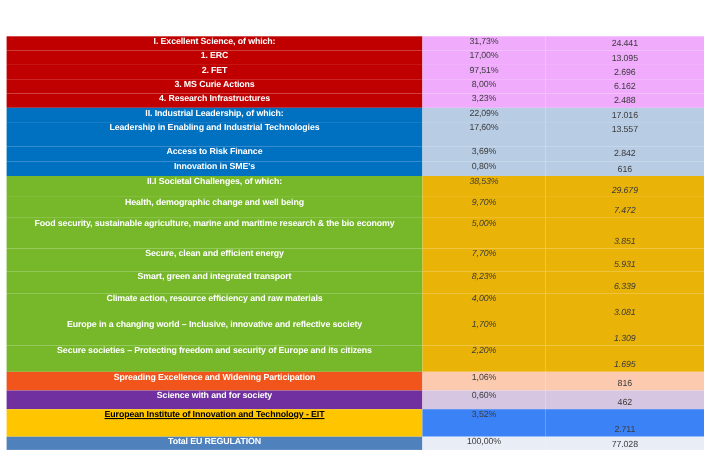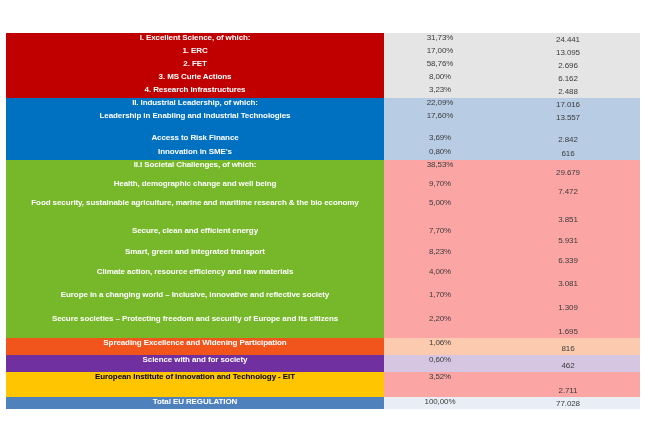--- a/index.html
+++ b/index.html
@@ -87,32 +87,32 @@
     bottom: auto;
   }
 
   
   .ind0 { padding-left: 4px; }
   .ind1 { padding-left: 30px; }
   .ind2 { padding-left: 42px; }
 
   
   .t-red   td.label { background: #C00000; }
-  .t-red   td.pct, .t-red td.mio { background: #e5e5e5; }
+  .t-red   td.pct, .t-red td.mio { background: #f0abfc; }
   .t-blue  td.label { background: #0070C0; }
   .t-blue  td.pct, .t-blue td.mio { background: #B8CCE4; }
   .t-green td.label { background: #76B82A; }
-  .t-green td.pct, .t-green td.mio { background: #fca5a5; }
+  .t-green td.pct, .t-green td.mio { background: #eab308; font-style: italic; }
   .t-orange td.label { background: #F1551B; }
   .t-orange td.pct, .t-orange td.mio { background: #FBCAAF; }
   .t-purple td.label { background: #7030A0; }
   .t-purple td.pct, .t-purple td.mio { background: #D6C6E1; }
   .t-yellow td.label { background: #FFC600; }
   .t-yellow td.label { color: #000000; }
-  .t-yellow td.pct, .t-yellow td.mio { background: #fca5a5; }
+  .t-yellow td.pct, .t-yellow td.mio { background: #3b82f6; }
   .t-cyan  td.label { background: #00B0F0; }
   .t-cyan  td.pct, .t-cyan td.mio { background: #B7E7FA; }
   .t-total td.label { background: #4F81BD; }
   .t-total td.pct, .t-total td.mio { background: #E8EDF6; }
 </style>
 </head>
 <body>
 
 <table id="budget-table">
   <colgroup>
@@ -142,21 +142,21 @@
       </tr>
       <tr class="t-red">
         <td class="label ind2" style="height: 13px;">1. ERC</td>
         <td class="pct">17,00%</td>
         <td class="mio single">
           <span class="mio-val">13.095</span>
         </td>
       </tr>
       <tr class="t-red">
         <td class="label ind2" style="height: 13px;">2. FET</td>
-        <td class="pct">58,76%</td>
+        <td class="pct">97,51%</td>
         <td class="mio single">
           <span class="mio-val">2.696</span>
         </td>
       </tr>
       <tr class="t-red">
         <td class="label ind2" style="height: 13px;">3. MS Curie Actions</td>
         <td class="pct">8,00%</td>
         <td class="mio single">
           <span class="mio-val">6.162</span>
         </td>
@@ -260,21 +260,21 @@
         </td>
       </tr>
       <tr class="t-purple">
         <td class="label ind0" style="height: 17px;">Science with and for society</td>
         <td class="pct">0,60%</td>
         <td class="mio">
           <span class="mio-val">462</span>
         </td>
       </tr>
       <tr class="t-yellow">
-        <td class="label ind0" style="height: 25px;">European Institute of Innovation and Technology - EIT</td>
+        <td class="label ind0" style="height: 25px; text-decoration: underline;">European Institute of Innovation and Technology - EIT</td>
         <td class="pct">3,52%</td>
         <td class="mio">
           <span class="mio-val">2.711</span>
         </td>
       </tr>
       <tr class="t-total">
         <td class="label ind0" style="height: 12px;">Total EU REGULATION</td>
         <td class="pct">100,00%</td>
         <td class="mio single">
           <span class="mio-val">77.028</span>

